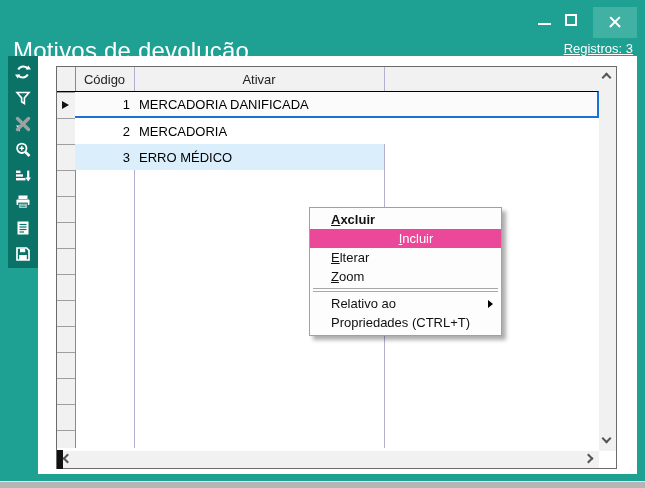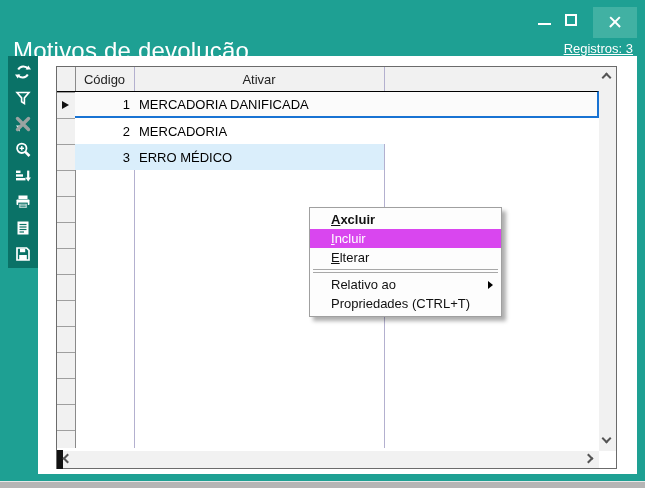--- a/index.html
+++ b/index.html
@@ -63,21 +63,21 @@
   .chev-left  { left:7px;  top:4px; transform:rotate(135deg); }
   .chev-right { left:528px; top:4px; transform:rotate(-45deg); }
   .h-thumb { position:absolute; left:0; top:-1px; width:6px; height:19px; background:#111; }
 
   
   .menu { position:absolute; left:309px; top:207px; width:193px; background:#fdfdfd;
           border:1px solid #a0a0a0; box-shadow:4px 4px 4px rgba(0,0,0,0.32);
           padding:2px 0 3px 0; z-index:10; font-size:13px; color:#111; }
   .menu-item { position:relative; height:19px; line-height:19px; padding-left:21px; white-space:nowrap; }
   .menu-item.bold { font-weight:bold; }
-  .menu-item.hl { background:#d946ef; color:#fff; }
+  .menu-item.hl { background:#ec4899; color:#fff;text-align:center; }
   .menu-sep { height:1px; background:#a8a8a8; margin:2px 3px; }
   .submenu-arrow { position:absolute; right:8px; top:5.5px; width:0; height:0;
                    border-left:5px solid #000; border-top:4px solid transparent; border-bottom:4px solid transparent; }
   u { text-decoration:underline; }
 
   svg { display:block; }
 </style>
 </head>
 <body>
 
@@ -201,20 +201,21 @@
       <span class="chev chev-left"></span>
       <span class="chev chev-right"></span>
     </div>
     <div class="corner"></div>
   </div>
 
   <div class="menu">
     <div class="menu-item bold"><u>A</u><span>xcluir</span></div>
     <div class="menu-item hl"><u>I</u><span>ncluir</span></div>
     <div class="menu-item"><u>E</u><span>lterar</span></div>
+    <div class="menu-item"><u>Z</u><span>oom</span></div>
     <div class="menu-sep"></div>
     <div class="menu-sep"></div>
     <div class="menu-item"><span>Relativo ao</span><span class="submenu-arrow"></span></div>
     <div class="menu-item"><span>Propriedades (CTRL+T)</span></div>
   </div>
 
 </div>
 <div class="bottom-shadow"></div>
 
 </body></html>

